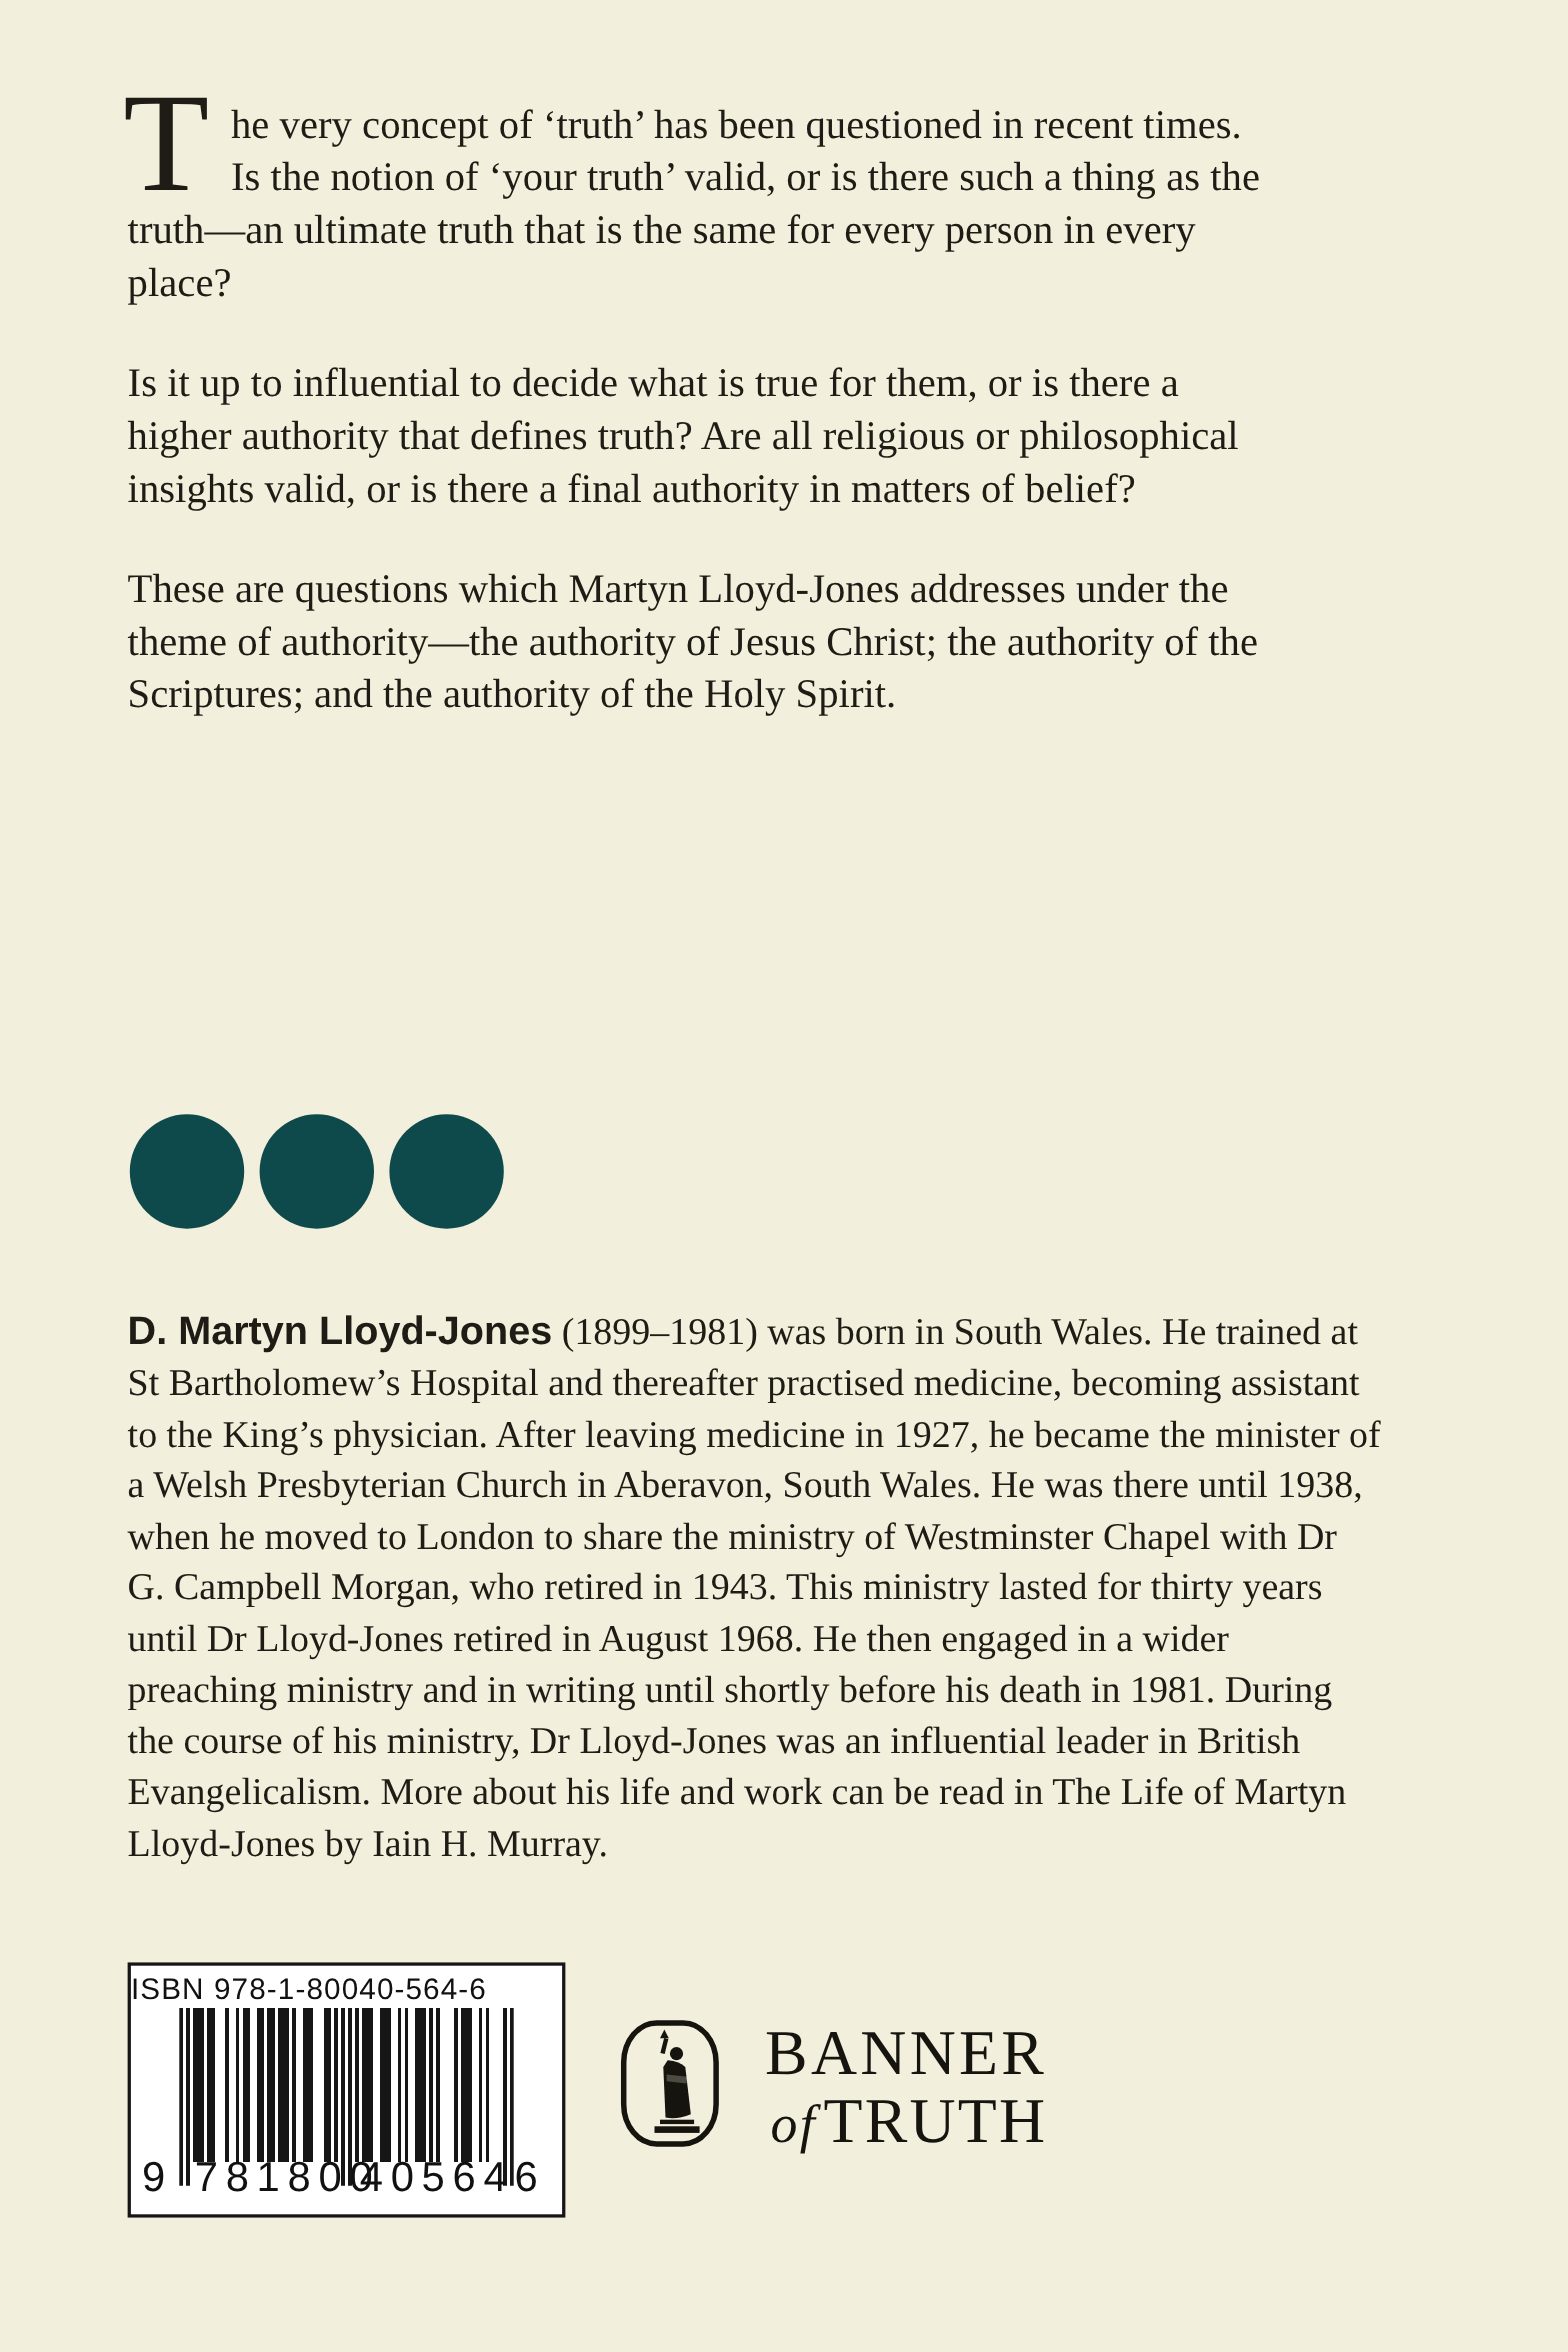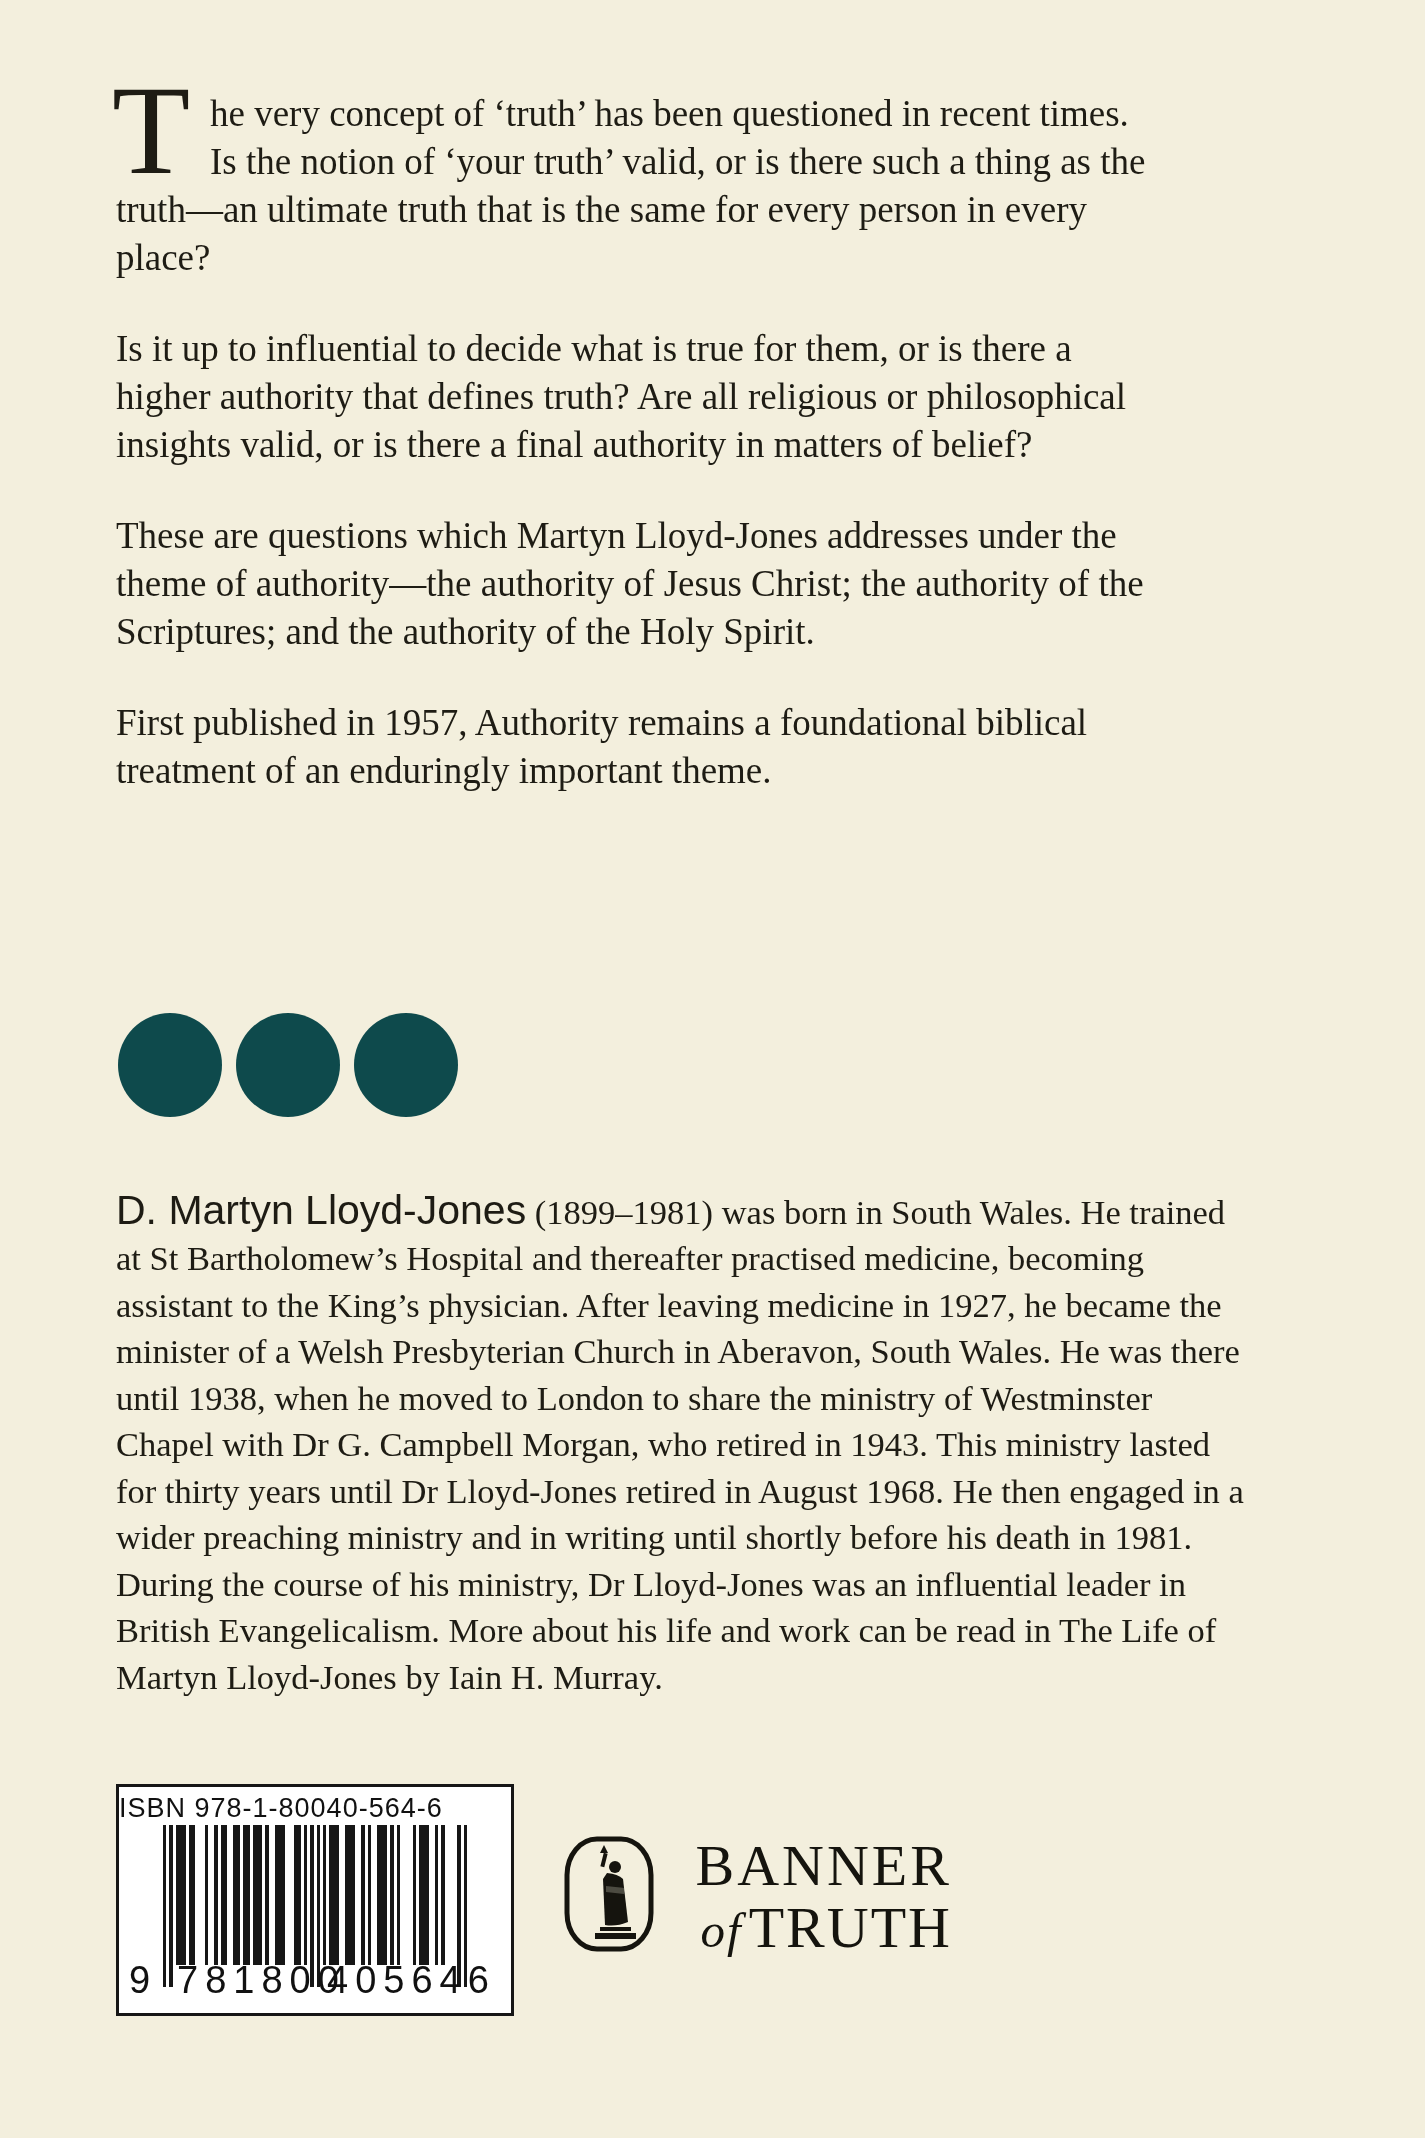--- a/index.html
+++ b/index.html
@@ -26,21 +26,21 @@
   
   .dots{position:absolute;left:118px;top:1013px;display:flex;gap:14px;}
   .dot{width:104px;height:104px;border-radius:50%;background:#0e4a4c;}
   
   .bio{
     position:absolute;left:116px;top:1152px;width:1140px;
     font-size:34.5px;line-height:46.5px;
   }
   .bio-name{
     font-family:"Liberation Sans","DejaVu Sans",sans-serif;
-    font-weight:400;font-size:41px;text-align:center;
+    font-weight:700;font-size:36px;text-align:center;
   }
   
   .barcode-box{
     position:absolute;left:116px;top:1784px;width:398px;height:232px;
     background:#ffffff;border:3px solid #161616;box-sizing:border-box;
   }
   .isbn-label{
     position:absolute;left:0;right:0;top:6px;
     font-family:"Liberation Sans","DejaVu Sans",sans-serif;
     font-size:27px;letter-spacing:1px;color:#111;
@@ -78,23 +78,20 @@
     <p class="para">
       <span class="dropcap-spacer"></span>
       <span class="dropcap">T</span>
       <span>he very concept of ‘truth’ has been questioned in recent times. Is the notion of ‘your truth’ valid, or is there such a thing as </span><span class="it">the</span><span> truth—an ultimate truth that is the same for every person in every place?</span>
     </p>
     <p class="para">
       <span>Is it up to influential to decide what is true for them, or is there a higher authority that defines truth? Are all religious or philosophical insights valid, or is there a final authority in matters of belief?</span>
     </p>
     <p class="para">
       <span>These are questions which Martyn Lloyd-Jones addresses under the theme of </span><span class="it">authority</span><span>—the authority of Jesus Christ; the authority of the Scriptures; and the authority of the Holy Spirit.</span>
-    </p>
-    <p class="para">
-      <span>First published in 1957, </span><span class="it">Authority</span><span> remains a foundational biblical treatment of an enduringly important theme.</span>
     </p>
   </div>
 
   <div class="dots">
     <span class="dot"></span>
     <span class="dot"></span>
     <span class="dot"></span>
   </div>
 
   <p class="bio">

